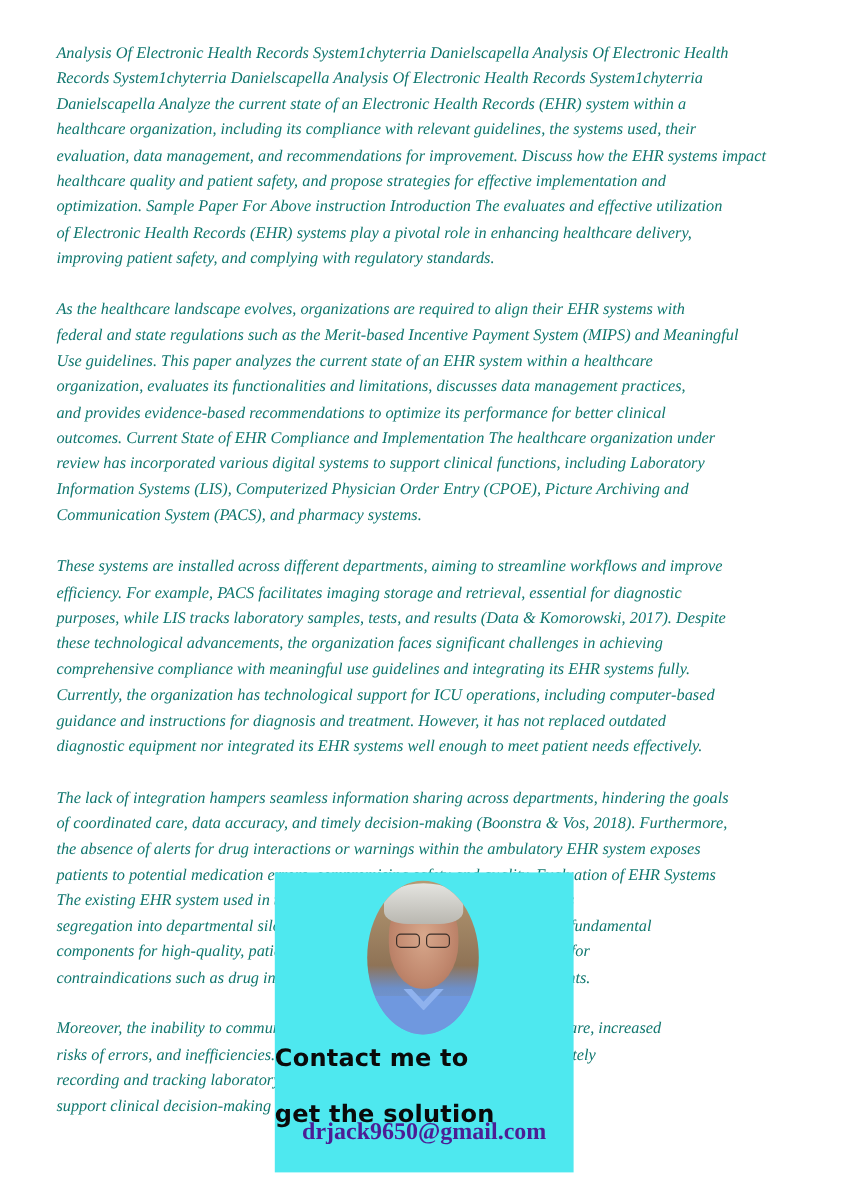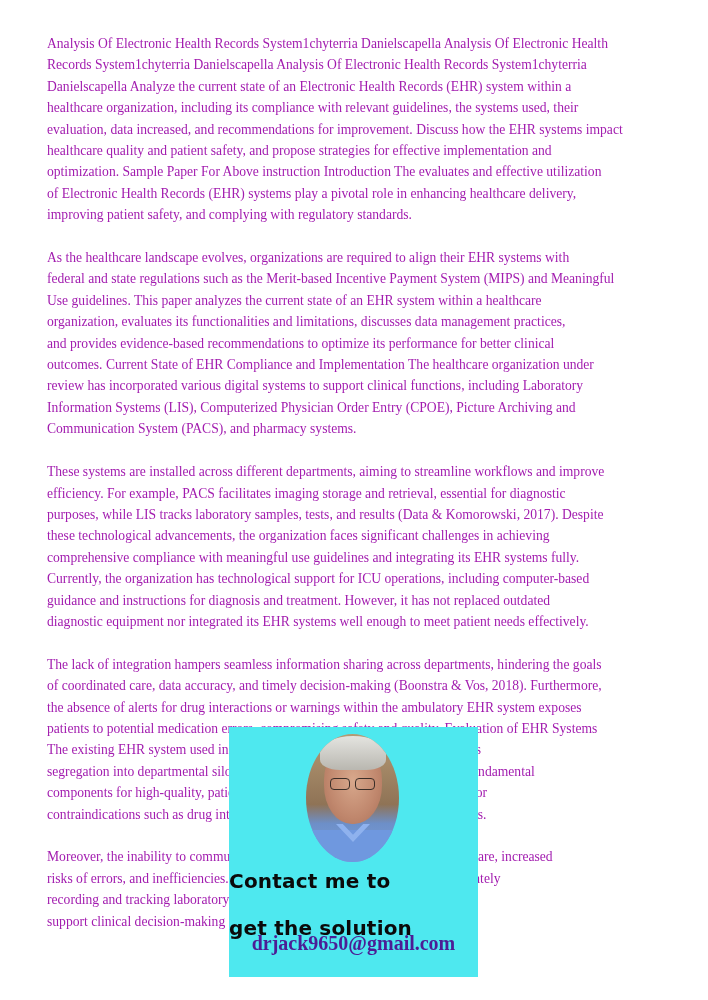--- a/index.html
+++ b/index.html
@@ -1,20 +1,20 @@
 <!DOCTYPE html>
 <html><head>
 <meta charset="utf-8">
 <style>
   html, body { margin: 0; padding: 0; background: #ffffff; }
   body { width: 708px; height: 1000px; position: relative; overflow: hidden; }
   .page {
     position: absolute; left: 47px; top: 33px; width: 640px;
     font-family: "Liberation Serif", "DejaVu Serif", serif;
-    font-size: 13.6px; color: #a21caf; line-height: 21.4px;
+    font-size: 13.6px; color: #0f766e; line-height: 21.4px; font-style: italic;
   }
   .para { margin: 0 0 21.4px 0; }
   .line { display: block; white-space: nowrap; }
   .overlay {
     position: absolute; left: 229px; top: 727px; width: 249px; height: 250px;
     background: #4ee8ef;
   }
   .portrait {
     position: absolute; left: 77px; top: 7px; width: 93px; height: 128px;
     border-radius: 50%; overflow: hidden;
@@ -60,21 +60,21 @@
 </style>
 </head>
 <body>
 
 <div class="page">
   <p class="para">
     <span class="line">Analysis Of Electronic Health Records System1chyterria Danielscapella Analysis Of Electronic Health</span>
     <span class="line">Records System1chyterria Danielscapella Analysis Of Electronic Health Records System1chyterria</span>
     <span class="line">Danielscapella Analyze the current state of an Electronic Health Records (EHR) system within a</span>
     <span class="line">healthcare organization, including its compliance with relevant guidelines, the systems used, their</span>
-    <span class="line">evaluation, data increased, and recommendations for improvement. Discuss how the EHR systems impact</span>
+    <span class="line">evaluation, data management, and recommendations for improvement. Discuss how the EHR systems impact</span>
     <span class="line">healthcare quality and patient safety, and propose strategies for effective implementation and</span>
     <span class="line">optimization. Sample Paper For Above instruction Introduction The evaluates and effective utilization</span>
     <span class="line">of Electronic Health Records (EHR) systems play a pivotal role in enhancing healthcare delivery,</span>
     <span class="line">improving patient safety, and complying with regulatory standards.</span>
   </p>
   <p class="para">
     <span class="line">As the healthcare landscape evolves, organizations are required to align their EHR systems with</span>
     <span class="line">federal and state regulations such as the Merit-based Incentive Payment System (MIPS) and Meaningful</span>
     <span class="line">Use guidelines. This paper analyzes the current state of an EHR system within a healthcare</span>
     <span class="line">organization, evaluates its functionalities and limitations, discusses data management practices,</span>

